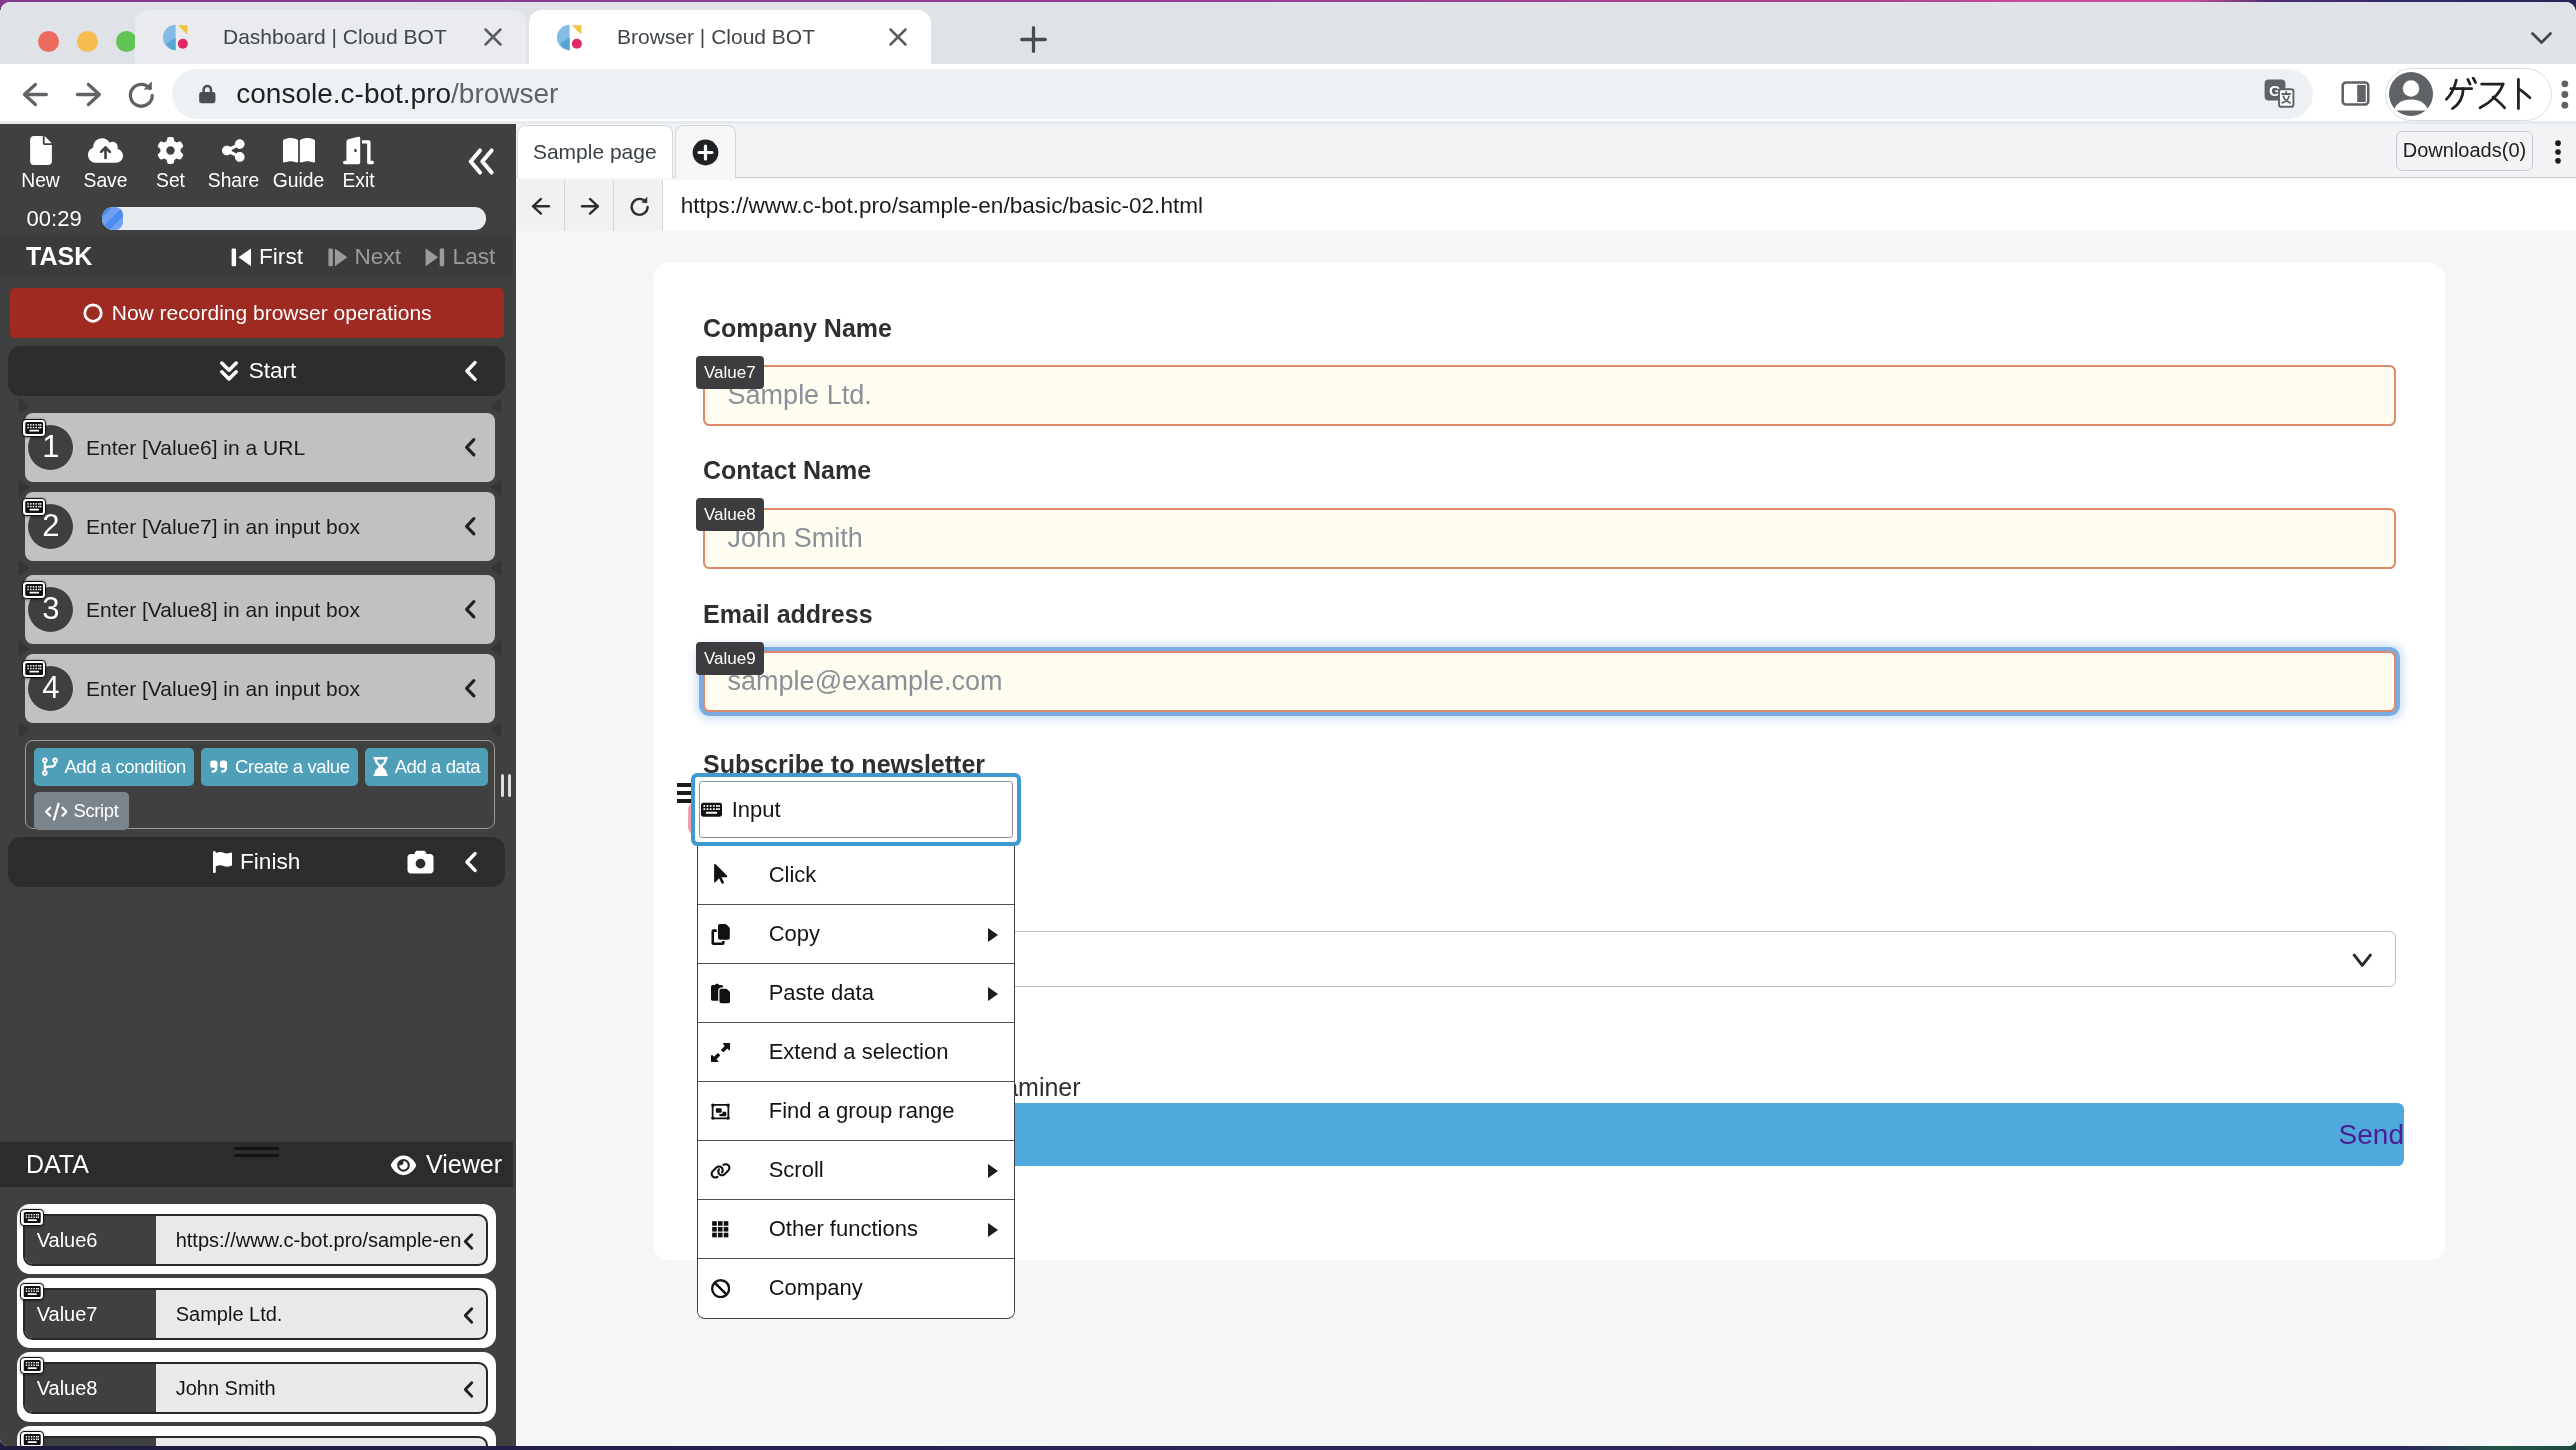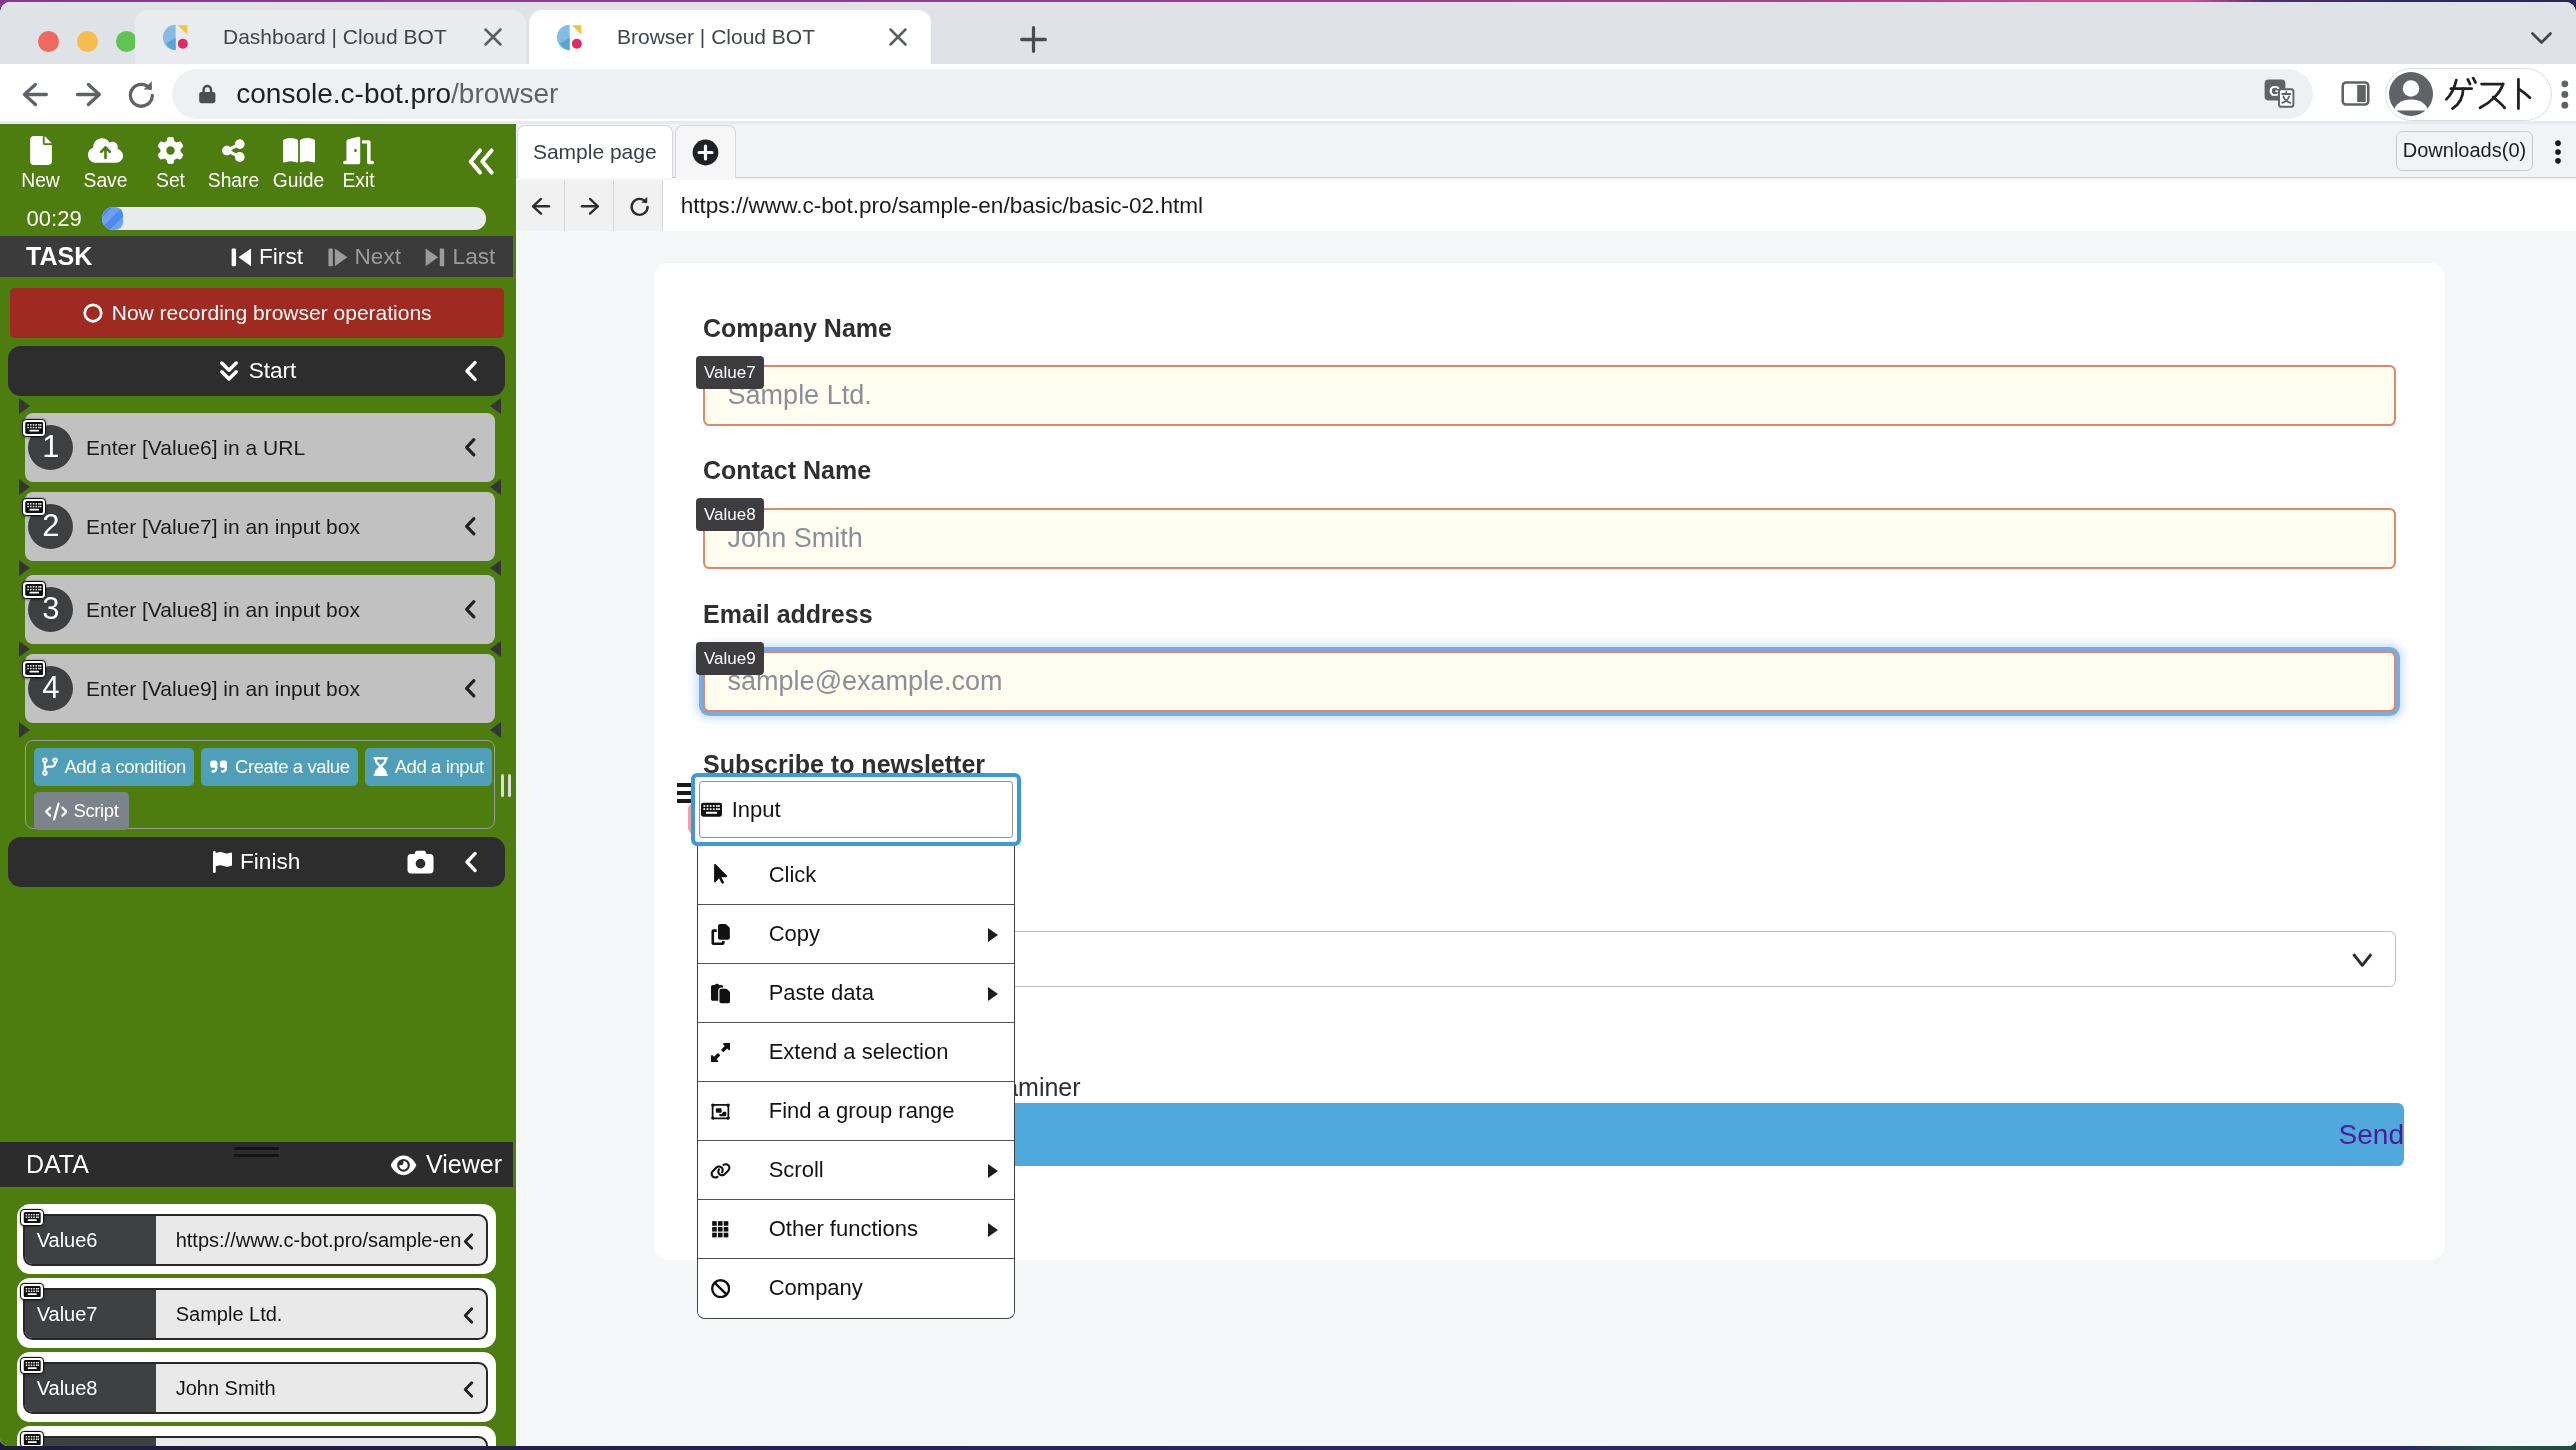--- a/index.html
+++ b/index.html
@@ -43,21 +43,21 @@
   .avatar-pill { position:absolute; left:2385px; top:3.2px; width:167px; height:53px; border:1.6px solid #dadce0; border-radius:26.6px; background:#fff; display:flex; align-items:center; }
   .avatar-circle { width:44px; height:44px; border-radius:50%; margin-left:3.2px; background:#5f6368; flex:0 0 auto; }
   .guest-glyphs { margin-left:11.3px; }
   .kebab { position:absolute; left:2560px; top:16px; width:9.7px; height:29px; color:#5f6368; }
   .visually-hidden { position:absolute; width:0.8px; height:0.8px; overflow:hidden; clip:rect(0 0 0 0); white-space:nowrap; }
 
   
   .content { position:absolute; left:0; top:122px; width:2576px; height:1323px; }
 
   
-  .sidebar { position:absolute; left:0; top:0; width:580px; height:1323px; background:#4d7c0f; overflow:hidden; border-right:2.4px solid #333; color:#fff; }
+  .sidebar { position:absolute; left:0; top:0; width:580px; height:1323px; background:#404040; overflow:hidden; border-right:2.4px solid #333; color:#fff; }
   .tool { position:absolute; top:11.3px; width:73px; display:flex; flex-direction:column; align-items:center; }
   .tool .ticon { height:29px; color:#fff; }
   .tool .tlabel { font-size:19.3px; color:#fff; margin-top:5.6px; white-space:nowrap; }
   .collapse-btn { position:absolute; left:463px; top:22.6px; width:34px; height:29px; color:#fff; }
   .timer-label { position:absolute; left:26.6px; top:82px; font-size:22px; color:#fff; }
   .progressbar { position:absolute; left:102px; top:83px; width:384px; height:22.6px; border-radius:11.3px; background:#e9ecef; overflow:hidden; }
   .progressfill { width:21px; height:22.6px; border-radius:8px; background:repeating-linear-gradient(135deg,#4d8bf0 0 7.3px,#6fa0f3 7.3px 14.5px); }
 
   .task-header { position:absolute; left:0; top:112px; width:513px; height:41px; background:#3b3b3c; display:flex; align-items:center; }
   .task-title { font-size:25px; font-weight:bold; color:#fff; margin-left:26px; flex:1; }
@@ -561,21 +561,21 @@
         <span class="btn-teal btn-val">
           <svg class="bic" viewBox="0 0 448 512" style="width:19.3px">
                 <use href="#i-quote"></use>
               </svg>
           <span>Create a value</span>
         </span>
         <span class="btn-teal btn-wait">
           <svg class="bic" viewBox="0 0 384 512" style="width:15.3px">
                 <use href="#i-hourglass"></use>
               </svg>
-          <span>Add a input</span>
+          <span>Add a data</span>
         </span>
         </div>
         <span class="btn-gray">
           <svg class="bic" viewBox="0 0 640 512" style="width:22.6px">
               <use href="#i-code"></use>
             </svg>
           <span>Script</span>
         </span>
       </div>
 

